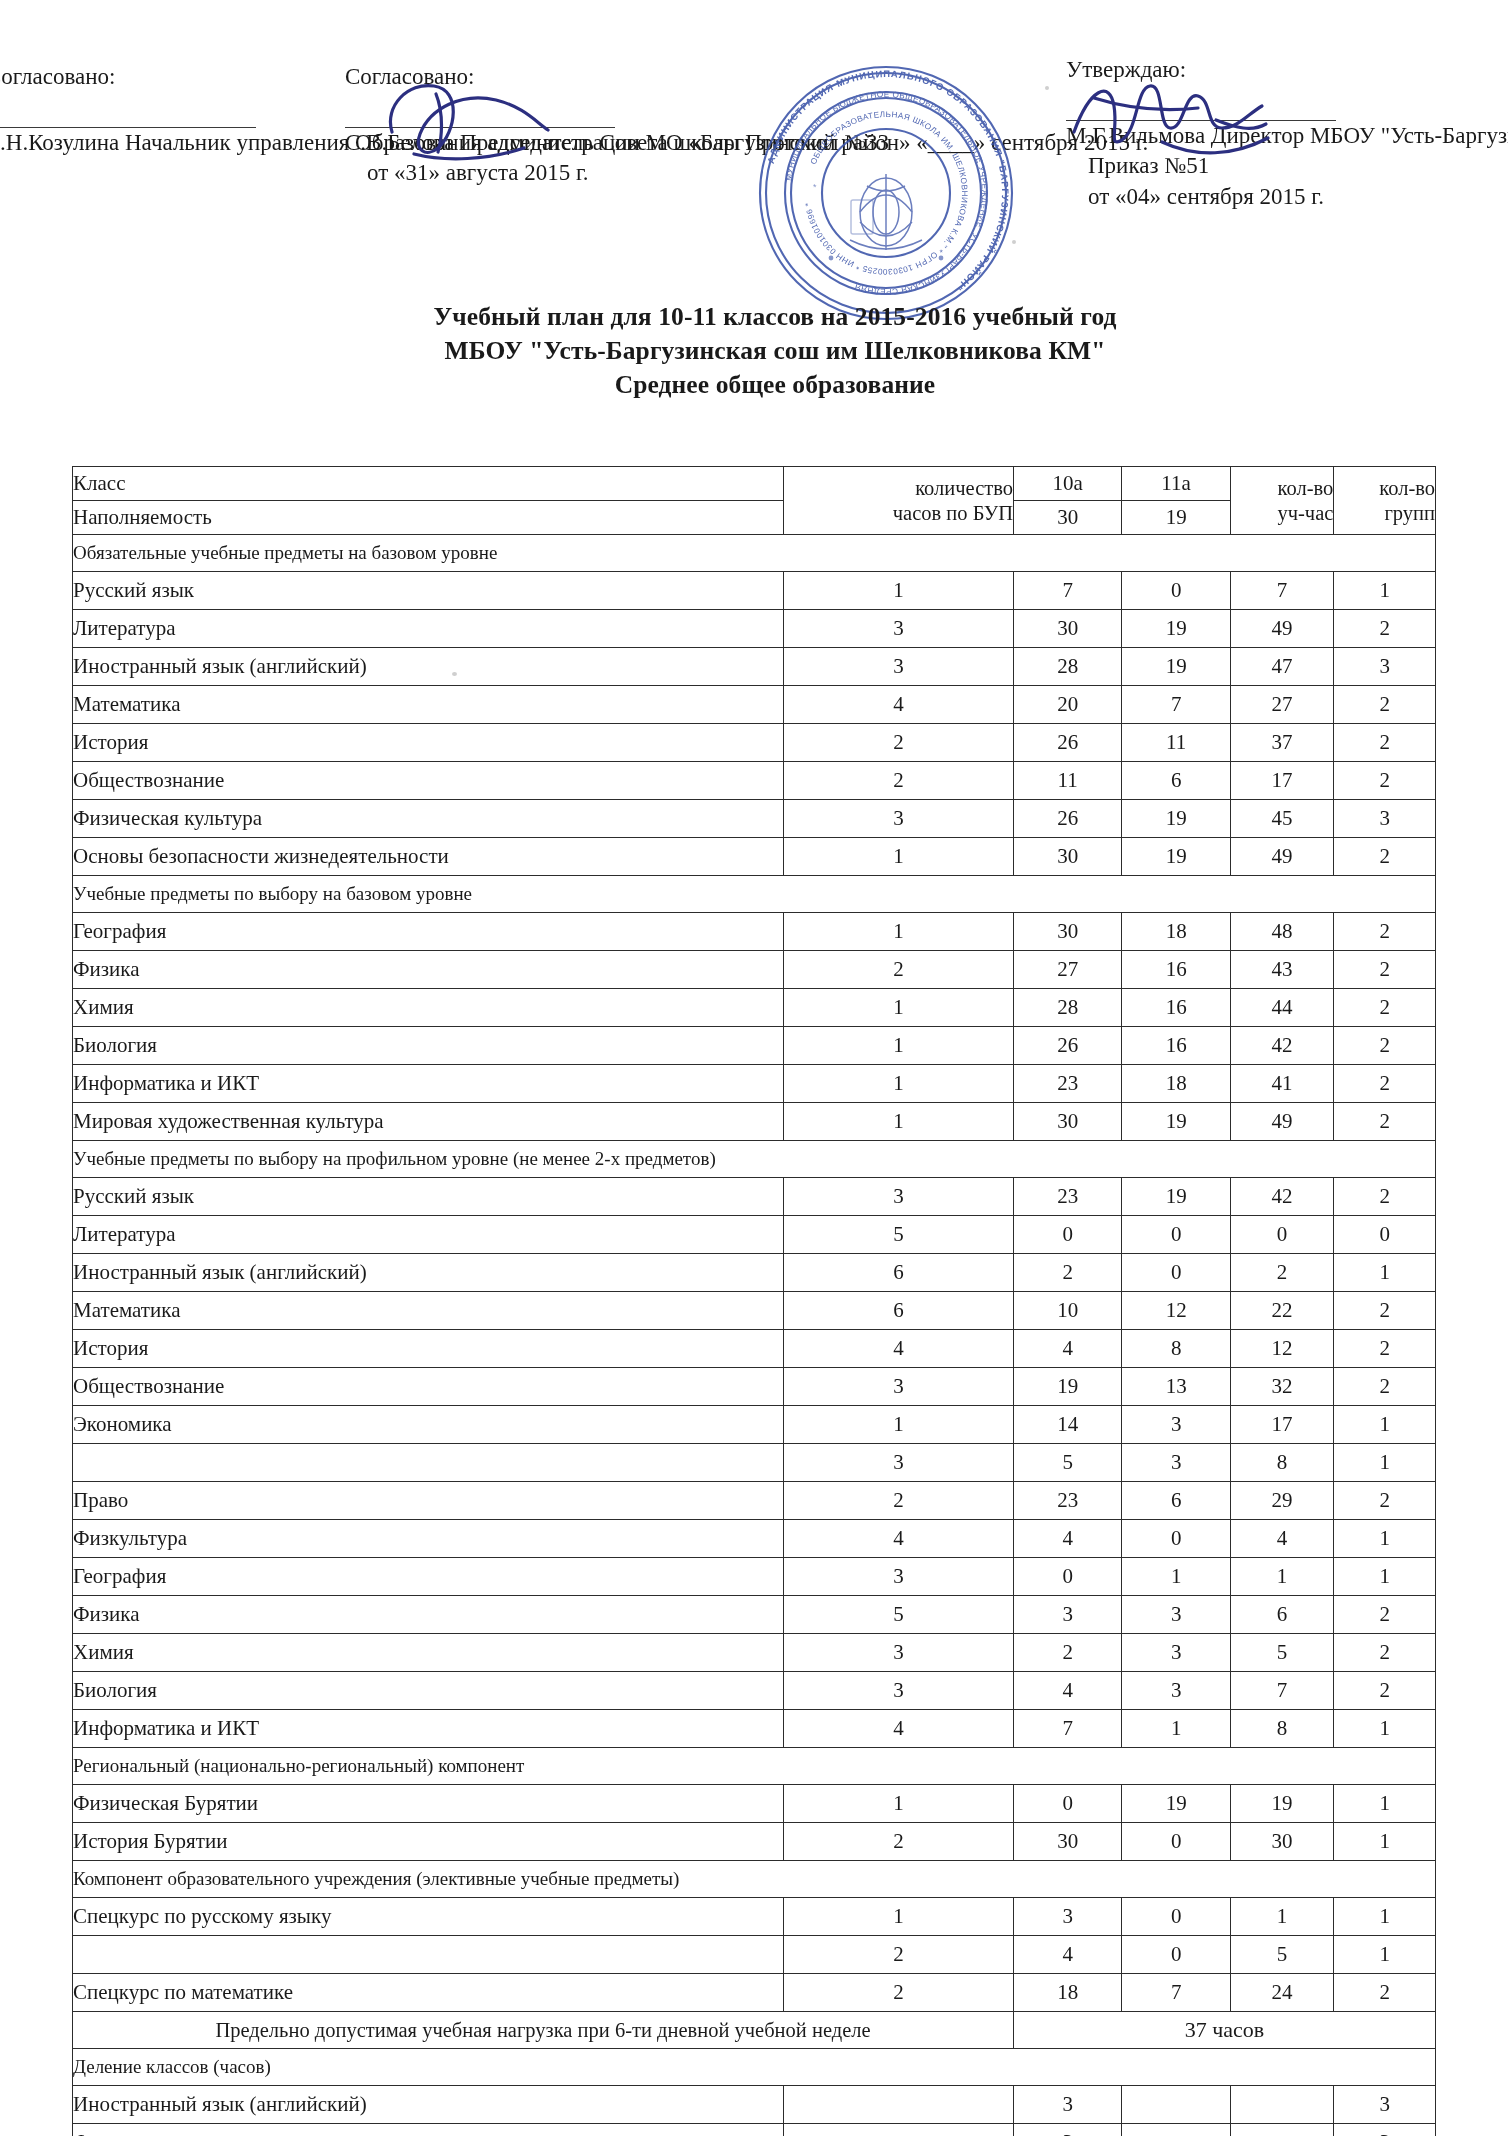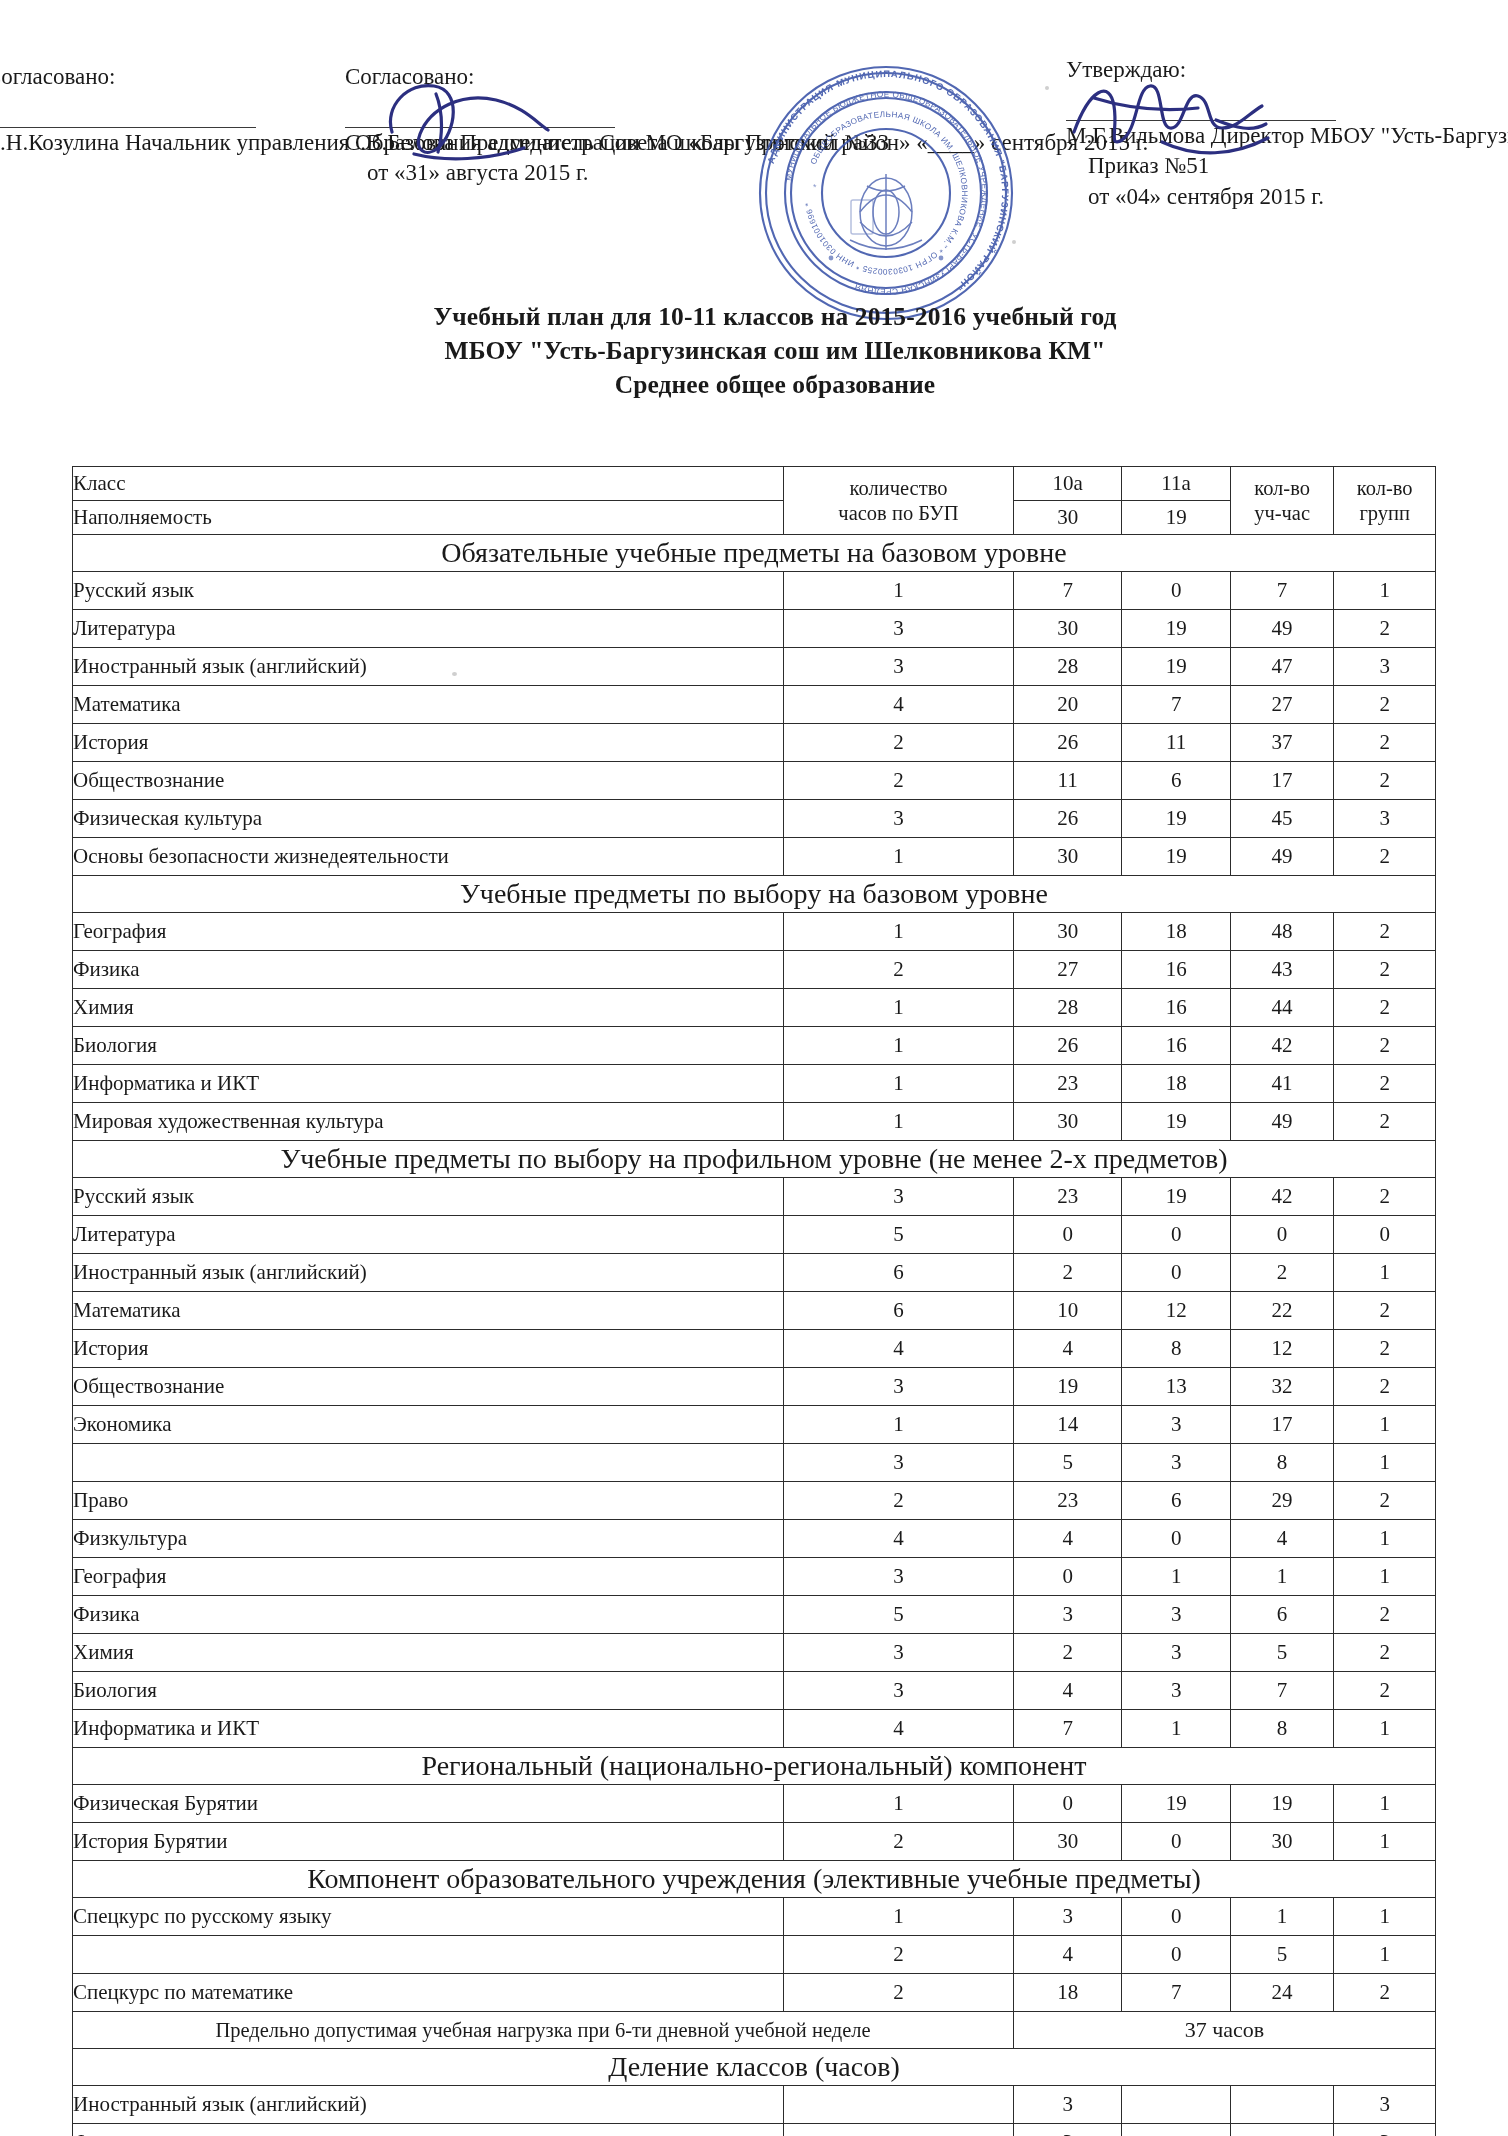--- a/index.html
+++ b/index.html
@@ -80,27 +80,27 @@
     font-weight:normal;
   }
   .c-name{width:714px;padding:3px 0 3px 14px;text-align:left;height:37px;}
   .c-bup{width:230px;text-align:center;}
   .c-10a{width:108px;text-align:center;}
   .c-11a{width:108px;text-align:center;}
   .c-uch{width:103px;text-align:center;}
   .c-grp{width:101px;text-align:center;}
 
   .hdr-cell{font-weight:bold;font-size:21px;}
-  .hdr-bup{font-size:20.5px;line-height:1.18;text-align:center;padding:2px 4px;margin-top:44px;}
+  .hdr-bup{font-size:20.5px;line-height:1.18;text-align:right;padding:2px 4px;margin-top:44px;}
   .hdr-row1 td{height:33px;}
   .hdr-row2 td{height:33px;}
   .section td{
-    text-align:center;
+    text-align:left;
     font-weight:bold;
-    font-size:28px;
+    font-size:19px;
     height:36px;
     padding:2px 0;
   }
   .num{text-align:center;}
   .row td{height:37px;}
   .limit-label{
     font-weight:bold;font-size:20.5px;text-align:center;padding:2px 6px;height:36px;
   }
   .limit-val{font-weight:bold;font-size:22px;text-align:center;font-family:Liberation Serif, serif;}
   

